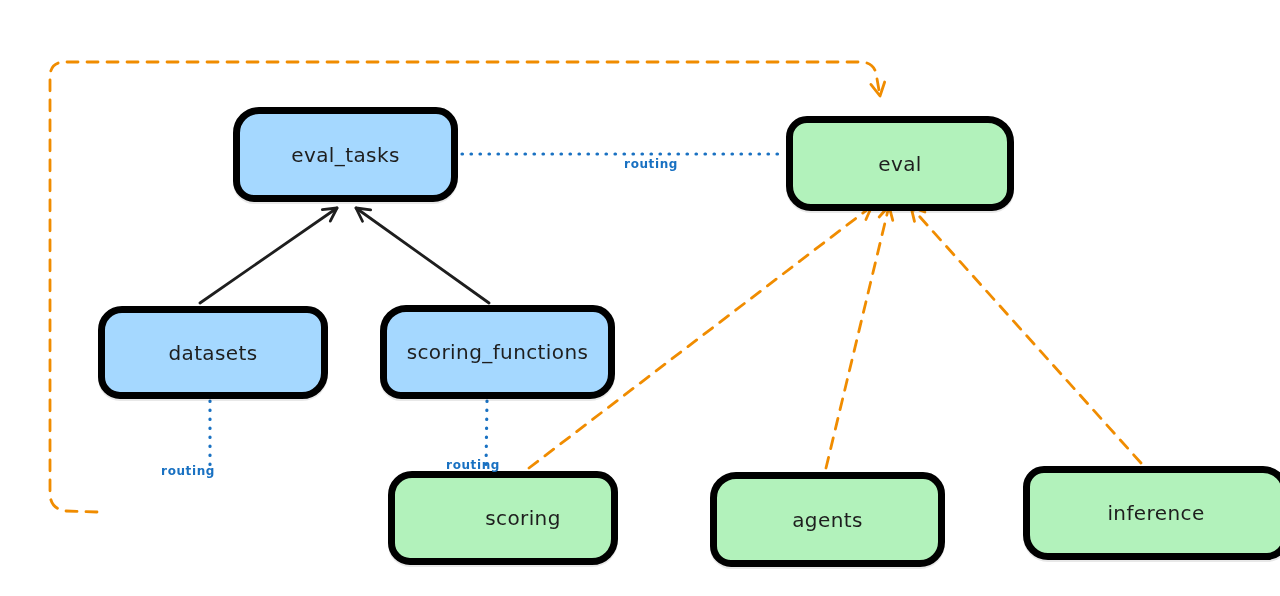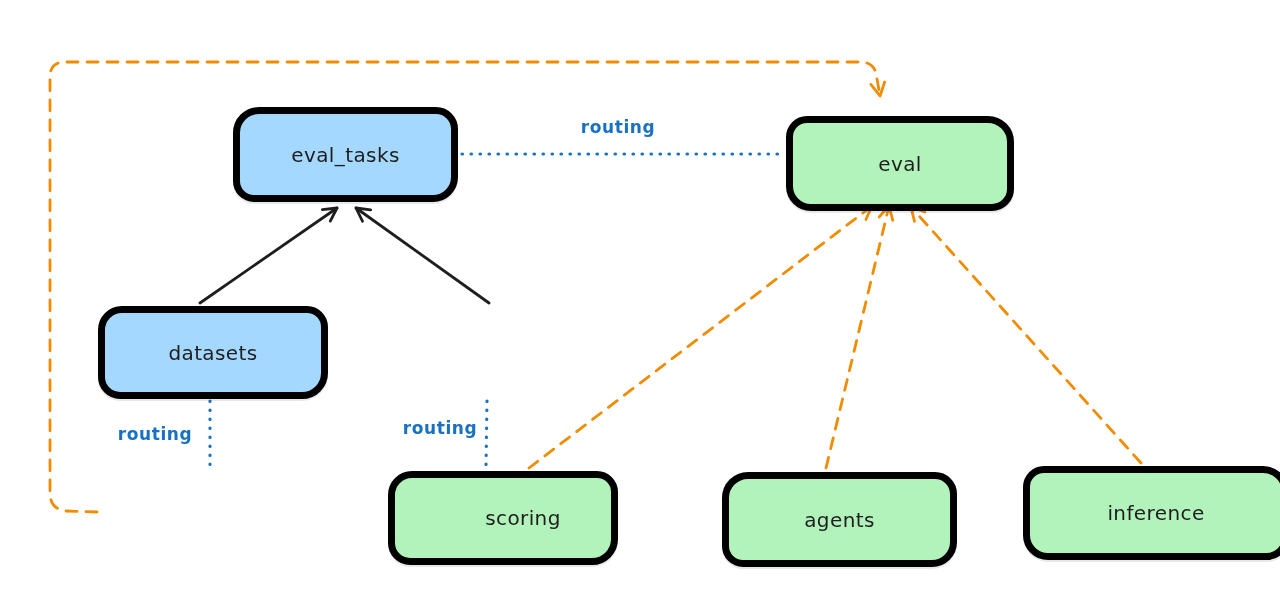--- a/index.html
+++ b/index.html
@@ -35,25 +35,26 @@
     box-shadow: 0 2px 0 rgba(30,30,30,0.10);
   }
   .node-blue { background: #a5d8ff; }
   .node-green { background: #b2f2bb; }
   .r1 { border-radius: 26px 22px 25px 21px; }
   .r2 { border-radius: 21px 26px 22px 25px; }
   .r3 { border-radius: 24px 21px 26px 22px; justify-content: center; }
   .edge-label {
     position: absolute;
     color: #1971c2;
-    font-size: 17px;
+    font-size: 12px;
     font-weight: bold;
     letter-spacing: 0.6px;
-    text-align: center;
+    text-align: right;
     width: 120px;
+    margin-top: 40px;
   }
 </style>
 </head>
 <body>
 
 <div class="canvas">
 
   <svg class="edges-layer" width="1280" height="596" viewBox="0 0 1280 596" xmlns="http://www.w3.org/2000/svg">
     <defs>
       <marker id="arrow-black" markerUnits="userSpaceOnUse" markerWidth="22" markerHeight="22" refX="17" refY="10" orient="auto">
@@ -82,27 +83,30 @@
   </div>
 
   <div class="node node-green r2" style="left:786px; top:104px; width:228px; height:95px;margin-top:12px;">
     <span>eval</span>
   </div>
 
   <div class="node node-blue r3" style="left:98px; top:306px; width:230px; height:93px;">
     <span>datasets</span>
   </div>
 
+  <div class="node node-blue r1" style="left:380px; top:305px; width:235px; height:94px;">
+    <span>scoring_functions</span>
+  </div>
 
 
   <div class="node node-green r3" style="left:388px; top:471px; width:230px; height:94px;padding-left:40px;">
     <span>scoring</span>
   </div>
 
-  <div class="node node-green r1" style="left:710px; top:472px; width:235px; height:95px;margin-left:12px;">
+  <div class="node node-green r1" style="left:710px; top:472px; width:235px; height:95px;">
     <span>agents</span>
   </div>
 
   <div class="node node-green r2" style="left:1023px; top:466px; width:266px; height:94px;">
     <span>inference</span>
   </div>
 
   <div class="edge-label" style="left:558px; top:117px;">routing</div>
   <div class="edge-label" style="left:95px; top:424px;">routing</div>
   <div class="edge-label" style="left:380px; top:418px;">routing</div>

